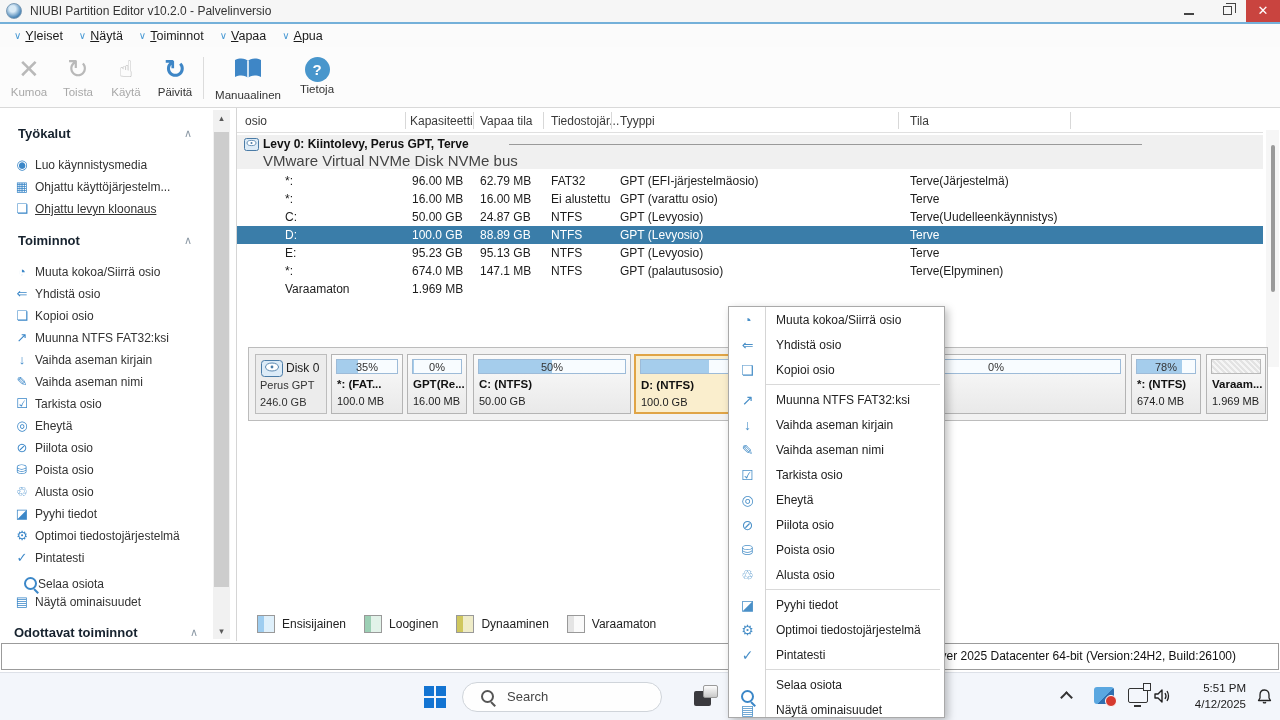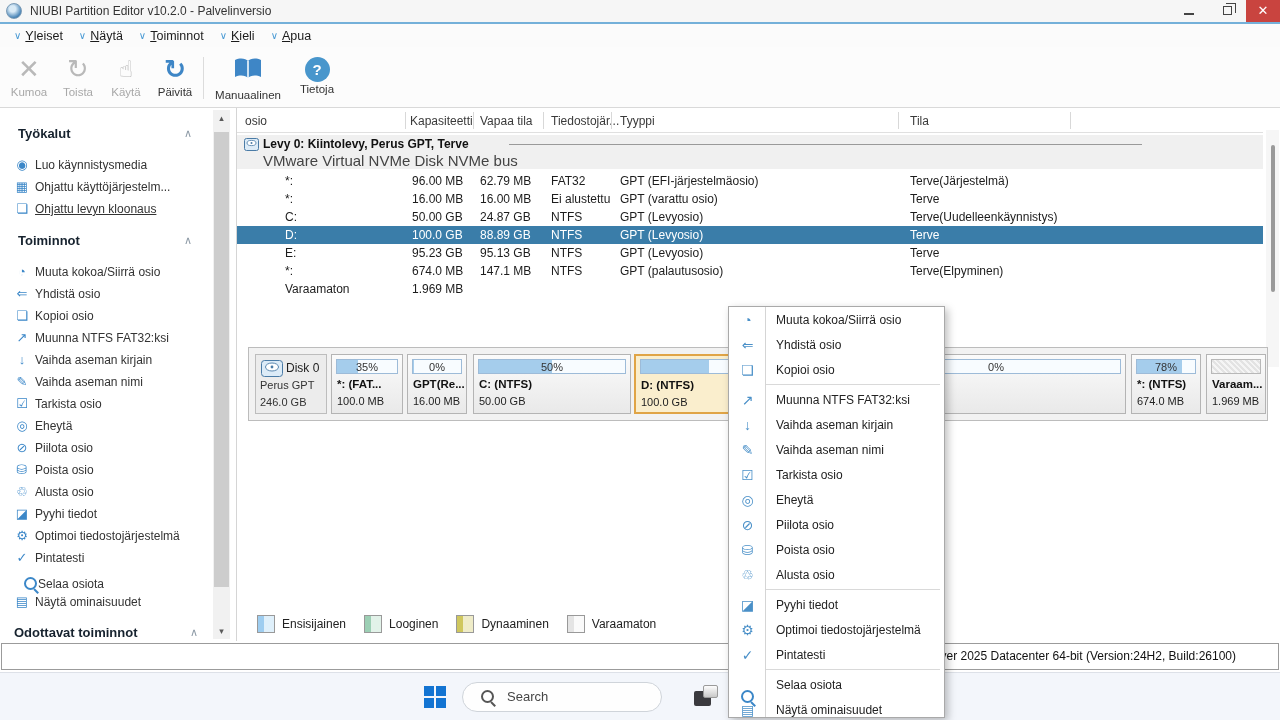--- a/index.html
+++ b/index.html
@@ -158,21 +158,21 @@
     <span class="mb-item">
         <span class="mb-chevron">∨</span>
         <span class="mb-label">Näytä</span>
       </span>
     <span class="mb-item">
         <span class="mb-chevron">∨</span>
         <span class="mb-label">Toiminnot</span>
       </span>
     <span class="mb-item">
         <span class="mb-chevron">∨</span>
-        <span class="mb-label">Kieli</span>
+        <span class="mb-label">Vapaa</span>
       </span>
     <span class="mb-item">
         <span class="mb-chevron">∨</span>
         <span class="mb-label">Apua</span>
       </span>
   </div>
 
   <div id="toolbar" class="abs">
     <div class="tbtn disabled" style="left:6px;width:46px;">
       <span class="tico">✕</span>
@@ -439,20 +439,42 @@
         <i></i>
       </div>
     <div id="search-pill" class="abs">
       <span id="search-mag" class="mag dark"></span>
       <span class="stext">Search</span>
     </div>
     <div id="task-appicon" class="abs">
       <span class="dark"></span>
         <span class="lite"></span>
     </div>
+    <div id="tray" class="abs">
+      <span id="tray-chevron"></span>
+      <span id="tray-niubi"></span>
+      <span id="tray-monitor"></span>
+      <span class="abs" style="left:104px;top:15px;">
+        <svg width="18" height="16" viewBox="0 0 18 16">
+            <polygon points="1,6 4,6 8,2 8,14 4,10 1,10" fill="none" stroke="#222" stroke-width="1.4" stroke-linejoin="round"></polygon>
+            <path d="M11 5 Q13 8 11 11" fill="none" stroke="#222" stroke-width="1.3"></path>
+            <path d="M13 3 Q16 8 13 13" fill="none" stroke="#222" stroke-width="1.3"></path>
+          </svg>
+      </span>
+      <span id="tray-clock">
+        <span>5:51 PM</span><br>
+        <span>4/12/2025</span>
+      </span>
+      <span id="tray-bell">
+        <svg width="17" height="17" viewBox="0 0 17 17">
+            <path d="M8.5 2 C5.5 2 4 4.2 4 7 L4 10 L2.5 12.5 L14.5 12.5 L13 10 L13 7 C13 4.2 11.5 2 8.5 2 Z" fill="none" stroke="#222" stroke-width="1.3" stroke-linejoin="round"></path>
+            <path d="M7 14.2 Q8.5 15.5 10 14.2" fill="none" stroke="#222" stroke-width="1.3"></path>
+          </svg>
+      </span>
+    </div>
   </div>
 
   <div id="ctxmenu" class="abs">
     <div id="cm-iconcol"></div>
     <div class="cm-item">
         <span class="icn">◔</span>
         <span class="lbl">Muuta kokoa/Siirrä osio</span>
       </div>
     <div class="cm-item">
         <span class="icn">⇐</span>

